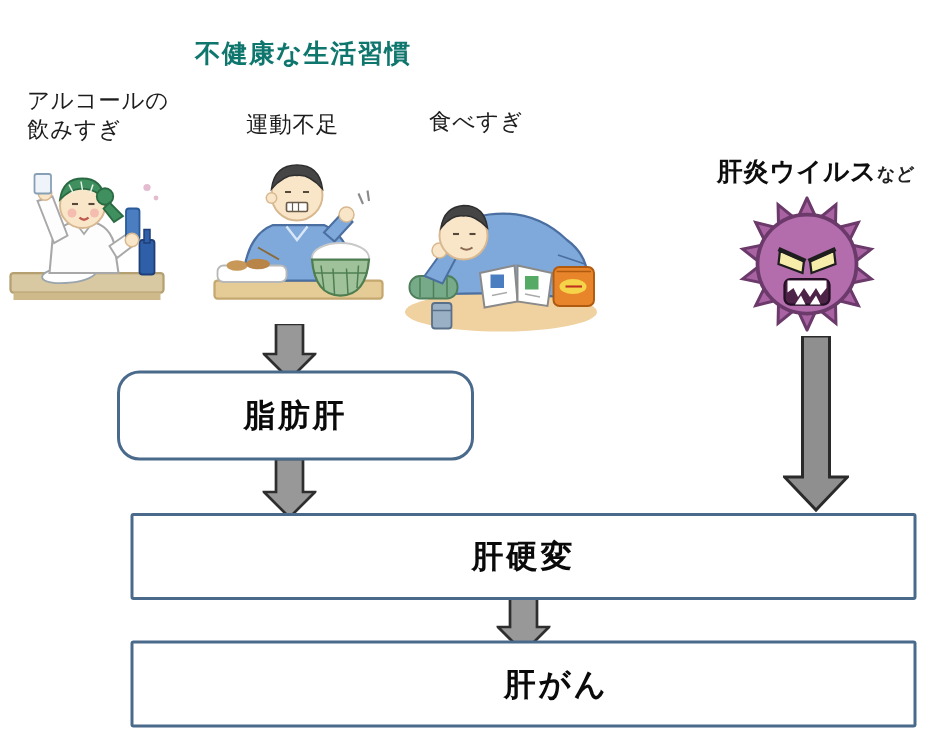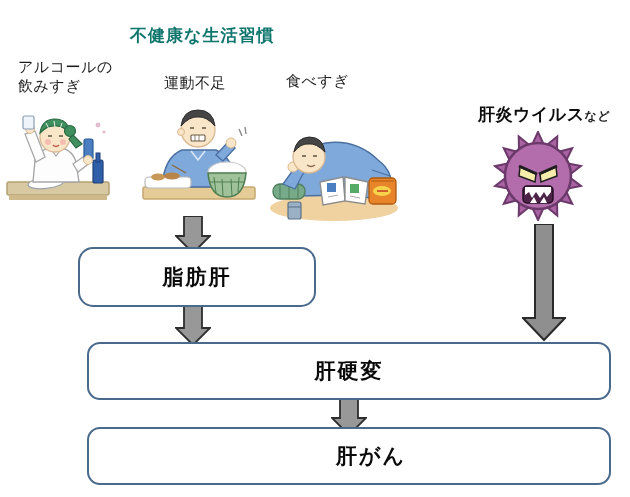--- a/index.html
+++ b/index.html
@@ -13,21 +13,21 @@
   }
   .cause-label{
     font-size:15px;color:#1c1c1c;white-space:pre-line;line-height:19px;letter-spacing:0.5px;
   }
   #cause-label-alcohol{left:18px;top:58px;}
   #cause-label-overeating{left:164px;top:74px;}
   #cause-label-no-exercise{left:286px;top:72px;}
   .virus-label{left:478px;top:103px;font-size:17px;font-weight:bold;color:#0d0d0d;letter-spacing:0.5px;}
   .virus-label .suffix{font-size:12px;font-weight:bold;color:#222;text-align:right;}
   .stage-box{
-    position:absolute;border:2px solid #4a6a8c;border-radius:13px;background:#fff;
+    position:absolute;border:2px solid #4a6a8c;border-radius:2px;background:#fff;
     display:flex;align-items:center;justify-content:center;box-sizing:border-box;
   }
   #stage-box-fatty-liver{left:78px;top:247px;width:238px;height:60px;border-radius:15px;}
   #stage-box-cirrhosis{left:87px;top:342px;width:524px;height:58px;}
   #stage-box-liver-cancer{left:87px;top:427px;width:524px;height:58px;padding-left:44px;}
   .stage-label{font-size:21px;font-weight:bold;color:#0a0a0a;letter-spacing:2px;}
   svg{display:block;}
 </style>
 </head>
 <body>

